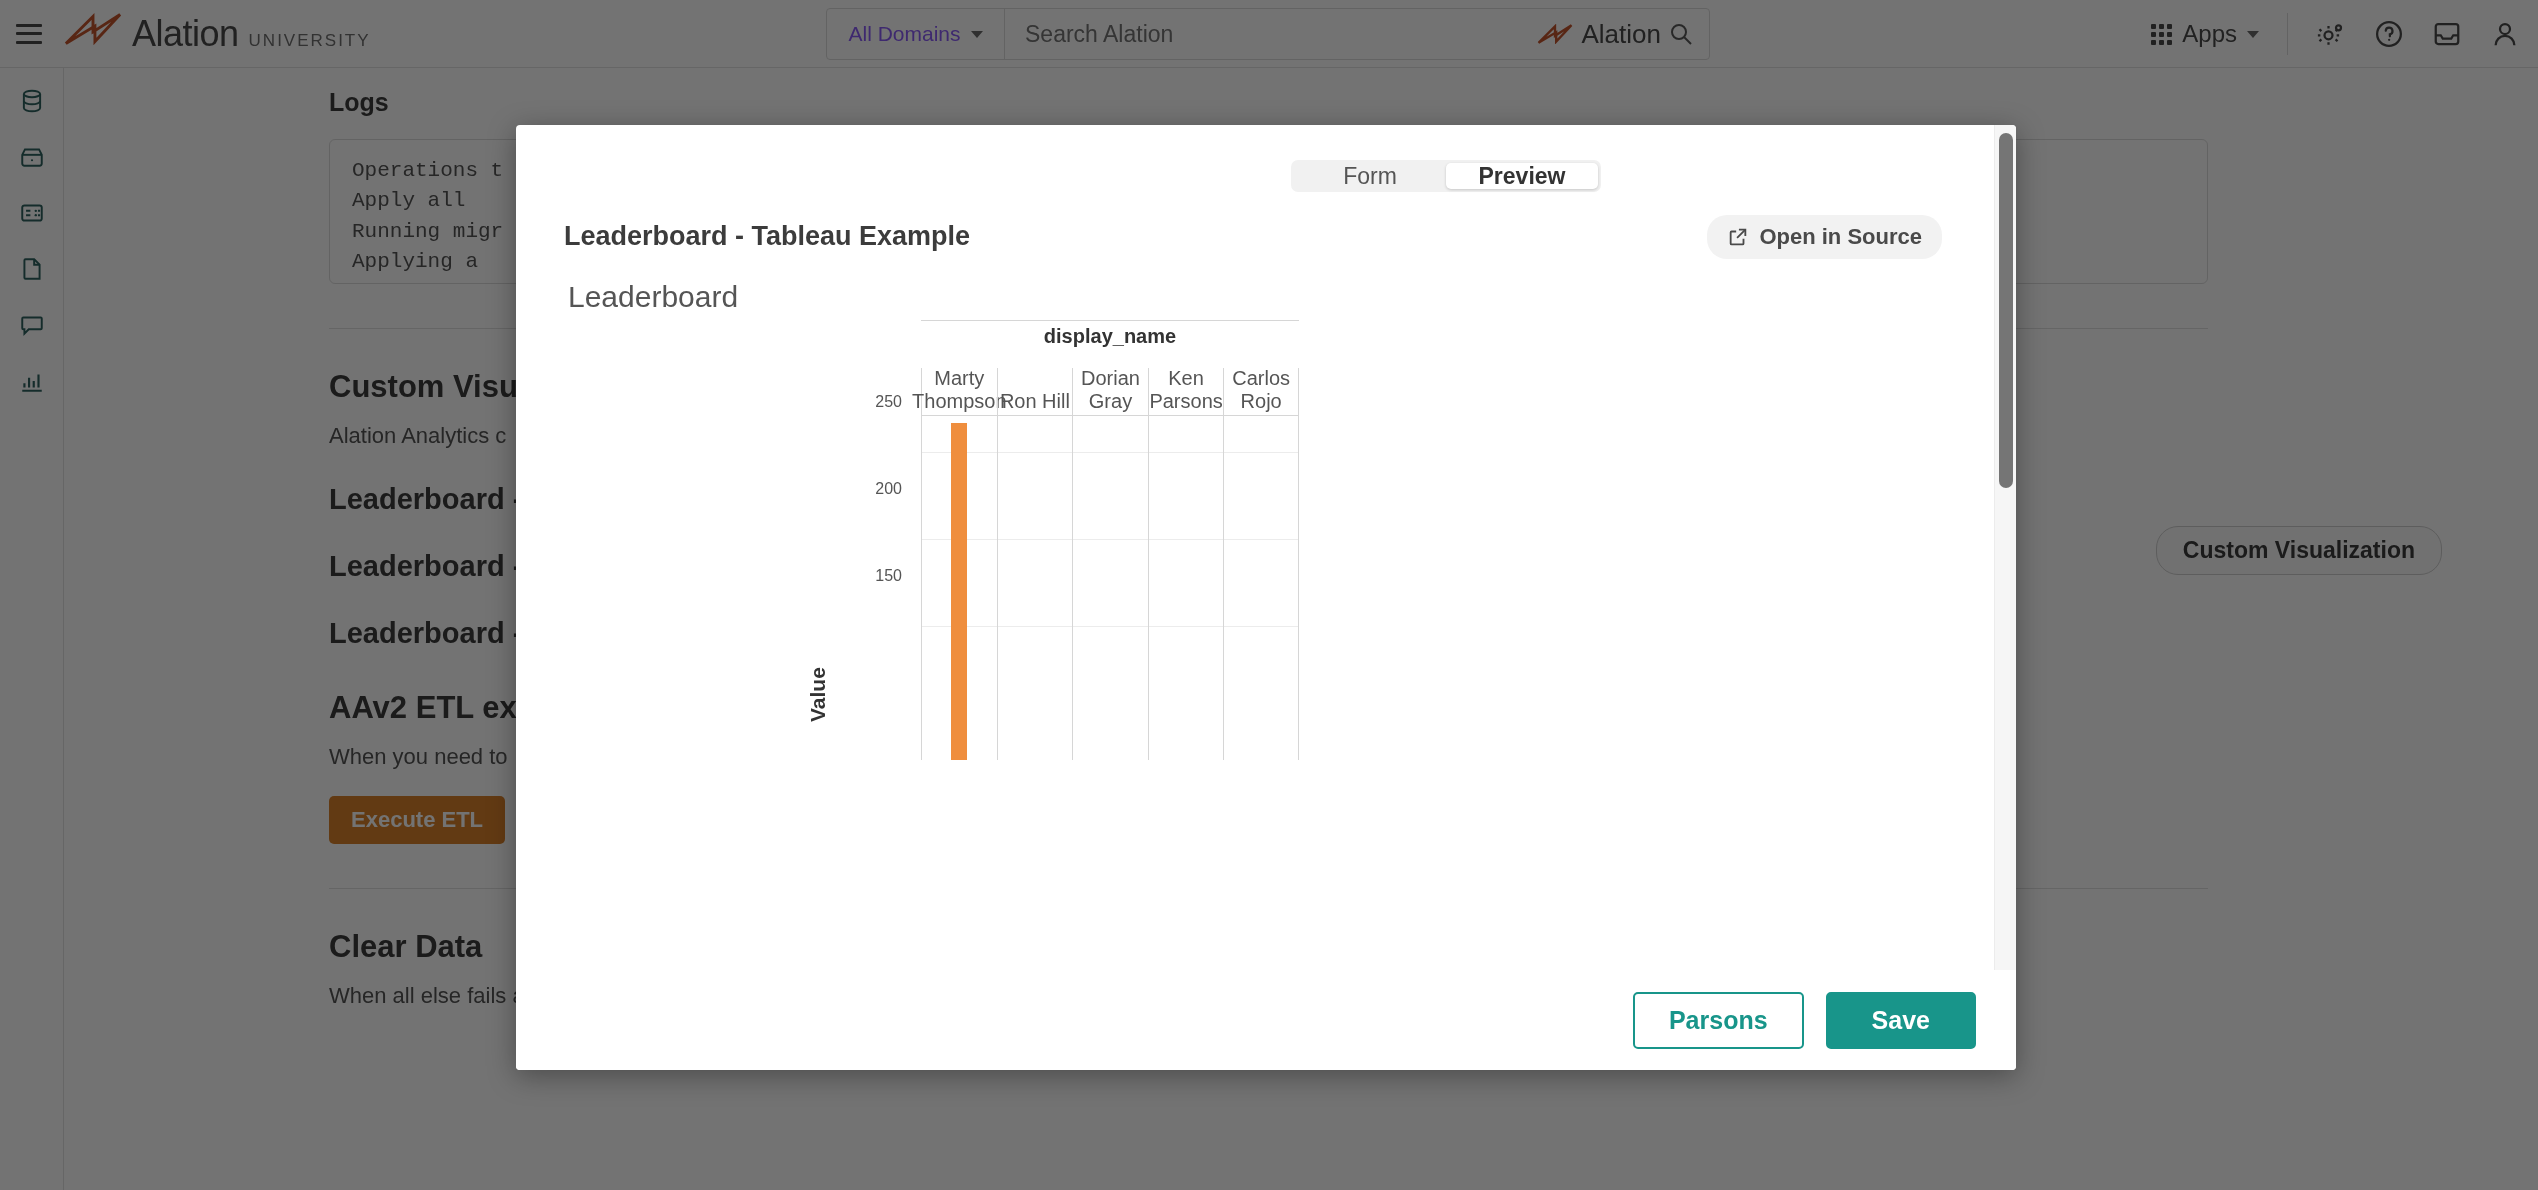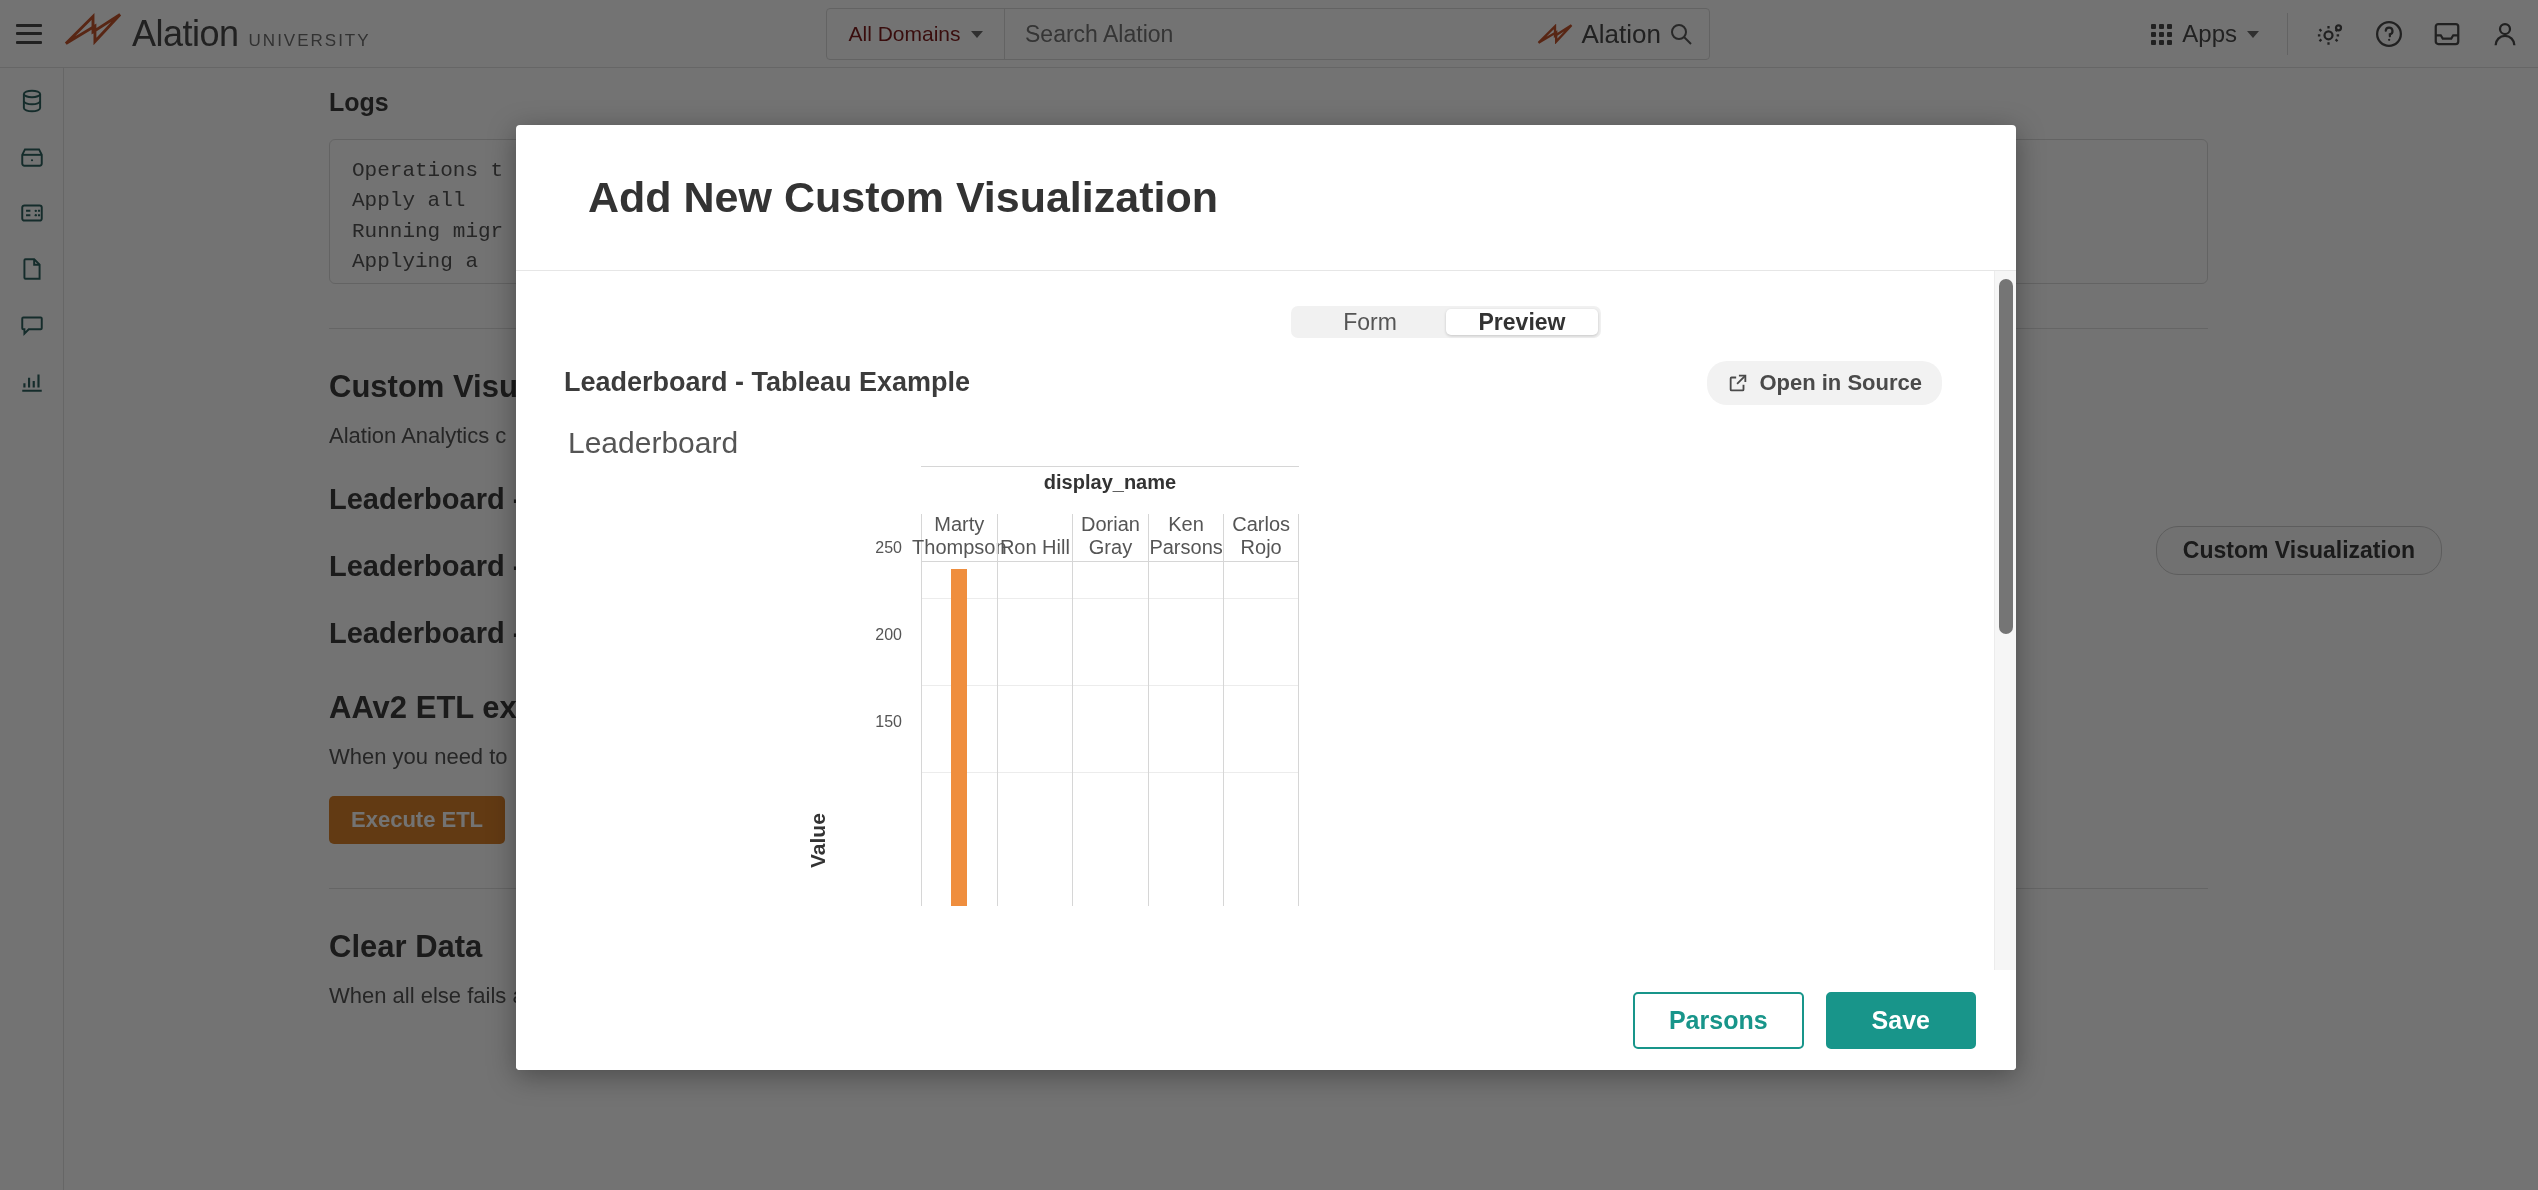--- a/index.html
+++ b/index.html
@@ -24,21 +24,21 @@
   .brand { display:flex; align-items:baseline; margin-left: 22px; gap: 10px; }
   .brand-logo { width: 58px; height: 34px; }
   .brand-name { font-size: 36px; color:#4a4a4a; letter-spacing:-0.5px; }
   .brand-sub { font-size: 17px; color:#6f6f6f; letter-spacing:2px; }
 
   .searchwrap {
     position:absolute; left: 826px; top: 8px; width: 884px; height: 52px;
     border: 1px solid #dcdcdc; border-radius: 4px; display:flex; align-items:center;
     background:#fff;
   }
-  .domain-sel { width: 178px; height: 100%; display:flex; align-items:center; justify-content:center; gap:10px; border-right:1px solid #dcdcdc; font-size:21px; color:#7f1d1d; }
+  .domain-sel { width: 178px; height: 100%; display:flex; align-items:center; justify-content:center; gap:10px; border-right:1px solid #dcdcdc; font-size:21px; color:#8b5cf6; }
   .caret { width:0;height:0;border-left:6px solid transparent;border-right:6px solid transparent;border-top:7px solid #6a6a6a; }
   .search-input { flex:1; border:0; outline:0; font-size:23px; color:#9a9a9a; padding-left:20px; background:transparent; font-family:inherit;}
   .search-brand { display:flex; align-items:center; gap:8px; padding-right:16px; }
   .search-brand .bn { font-size:26px; color:#4a4a4a; }
 
   .topright { position:absolute; right: 18px; top: 0; height:68px; display:flex; align-items:center; gap: 28px; }
   .apps { display:flex; align-items:center; gap:10px; font-size:24px; color:#4a4a4a; }
   .dots { display:grid; grid-template-columns:repeat(3,5px); grid-template-rows:repeat(3,5px); gap:3px; }
   .dots i { display:block; width:5px; height:5px; background:#4a4a4a; border-radius:1px; }
   .divider-v { width:1px; height:42px; background:#dcdcdc; }
@@ -273,23 +273,20 @@
         <div class="sec-p">When all else fails and your data becomes corrupted beyond repair, click this button to wipe the slate clean and start with an empty schema.</div>
       </div>
       <div class="btn-outline-right">Custom Visualization</div>
     </div>
   </div>
 
   <div class="dim"></div>
 
   <div class="modal">
 
-    <div class="modal-head">
-      <div class="modal-title">Add New Custom Visualization</div>
-    </div>
 
     <div class="modal-body">
       <div class="body-scroll">
 
         <div class="segwrap">
           <div class="seg">Form</div>
           <div class="seg active">Preview</div>
         </div>
 
         <div class="viz-title">Leaderboard - Tableau Example</div>

